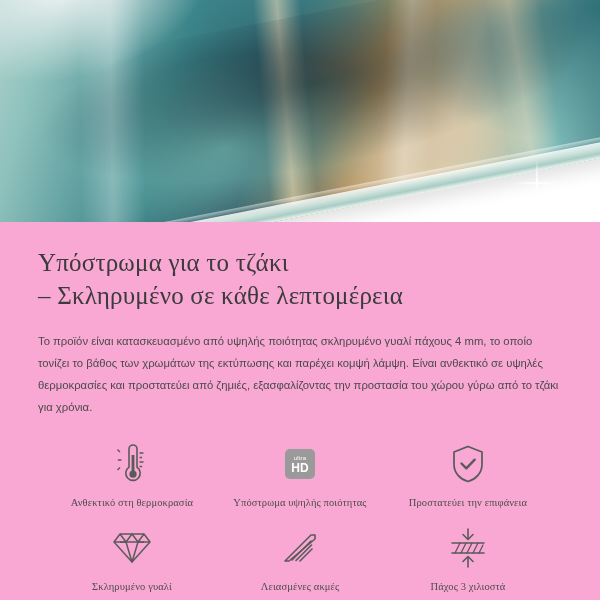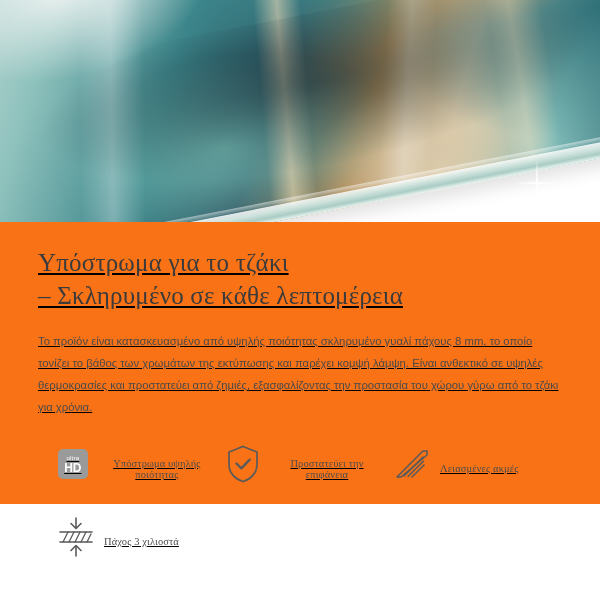--- a/index.html
+++ b/index.html
@@ -9,24 +9,23 @@
   body {
     width: 600px;
     height: 600px;
     background: #ffffff;
     font-family: "Liberation Sans", sans-serif;
     overflow: hidden;
   }
   .page {
     position: relative;
     width: 600px;
-    height: 504px;
-    background: #f97316;
+    height: 600px;
+    background: #f9a8d4;
     box-sizing: border-box;
-    text-decoration: underline;
   }
 
   
   .hero {
     position: relative;
     width: 600px;
     height: 222px;
     overflow: hidden;
     background: #ffffff;
   }
@@ -159,23 +158,23 @@
     margin-top: 22px;
     display: grid;
     grid-template-columns: repeat(3, 1fr);
     row-gap: 16px;
     column-gap: 0;
     padding: 0 10px;
     box-sizing: border-box;
   }
   .feature {
     display: flex;
-    flex-direction: row;
+    flex-direction: column;
     align-items: center;
-    text-align: center;
+    text-align: left;
   }
   .feature-icon {
     width: 56px;
     height: 48px;
     display: flex;
     align-items: center;
     justify-content: center;
     margin-bottom: 9px;
   }
   .feature-label {
@@ -227,24 +226,36 @@
       <div class="sparkle s2"></div>
     </div>
   </div>
 
   <div class="content">
     <h1 class="headline">
       <span>Υπόστρωμα για το τζάκι</span>
       <span class="line2">– Σκληρυμένο σε κάθε λεπτομέρεια</span>
     </h1>
 
-    <p class="body-copy">Το προϊόν είναι κατασκευασμένο από υψηλής ποιότητας σκληρυμένο γυαλί πάχους 8 mm, το οποίο τονίζει το βάθος των χρωμάτων της εκτύπωσης και παρέχει κομψή λάμψη. Είναι ανθεκτικό σε υψηλές θερμοκρασίες και προστατεύει από ζημιές, εξασφαλίζοντας την προστασία του χώρου γύρω από το τζάκι για χρόνια.</p>
+    <p class="body-copy">Το προϊόν είναι κατασκευασμένο από υψηλής ποιότητας σκληρυμένο γυαλί πάχους 4 mm, το οποίο τονίζει το βάθος των χρωμάτων της εκτύπωσης και παρέχει κομψή λάμψη. Είναι ανθεκτικό σε υψηλές θερμοκρασίες και προστατεύει από ζημιές, εξασφαλίζοντας την προστασία του χώρου γύρω από το τζάκι για χρόνια.</p>
 
     <div class="features">
 
+      <div class="feature">
+        <div class="feature-icon">
+          <svg width="34" height="44" viewBox="0 0 34 44" fill="none" stroke="#5a5a5a" stroke-width="1.6">
+            <path d="M14 7a4 4 0 0 1 8 0v18.2a7.2 7.2 0 1 1-8 0V7z" fill="none"></path>
+            <circle cx="18" cy="32.2" r="3.6" fill="#5a5a5a" stroke="none"></circle>
+            <rect x="16.6" y="13" width="2.8" height="16" fill="#5a5a5a" stroke="none"></rect>
+            <path d="M24.5 11h4M24.5 15.5h2.6M24.5 20h4M24.5 24.5h2.6"></path>
+            <path d="M5 10l-2.6-2.6M6.5 18H2.8M5 25.5l-2.6 2.6" stroke-width="1.4"></path>
+          </svg>
+        </div>
+        <div class="feature-label">Ανθεκτικό στη θερμοκρασία</div>
+      </div>
 
       <div class="feature">
         <div class="feature-icon">
           <div class="hd-badge">
             <span class="ultra">ultra</span>
             <span class="hd">HD</span>
           </div>
         </div>
         <div class="feature-label">Υπόστρωμα υψηλής ποιότητας</div>
       </div>
@@ -252,20 +263,32 @@
       <div class="feature">
         <div class="feature-icon">
           <svg width="34" height="40" viewBox="0 0 34 40" fill="none">
             <path d="M17 2.5 31 8v12.5C31 29 24.8 35.3 17 37.5 9.2 35.3 3 29 3 20.5V8L17 2.5z" fill="none" stroke="#5a5a5a" stroke-width="1.7"></path>
             <path d="M10.5 19.5l4.8 4.8 8.4-8.6" fill="none" stroke="#5a5a5a" stroke-width="2.4" stroke-linecap="round" stroke-linejoin="round"></path>
           </svg>
         </div>
         <div class="feature-label">Προστατεύει την επιφάνεια</div>
       </div>
 
+      <div class="feature">
+        <div class="feature-icon">
+          <svg width="40" height="36" viewBox="0 0 40 36" fill="none" stroke="#5a5a5a" stroke-width="1.5" stroke-linejoin="round">
+            <path d="M8 4h24l6 8-18 20L2 12 8 4z"></path>
+            <path d="M2 12h36"></path>
+            <path d="M8 4l6 8-6 0"></path>
+            <path d="M32 4l-6 8 6 0"></path>
+            <path d="M14 12l6-8 6 8-6 20-6-20z"></path>
+          </svg>
+        </div>
+        <div class="feature-label">Σκληρυμένο γυαλί</div>
+      </div>
 
       <div class="feature">
         <div class="feature-icon">
           <svg width="38" height="34" viewBox="0 0 38 34" fill="none" stroke="#5a5a5a" stroke-width="1.6" stroke-linecap="round">
             <path d="M4 30 L30 4 L34 4 L34 8 L8 30 Z" stroke-width="1.6" stroke-linejoin="round"></path>
             <path d="M11 29 L30 10"></path>
             <path d="M15 29.5 L30.5 14"></path>
             <path d="M19 30 L31 18"></path>
           </svg>
         </div>

